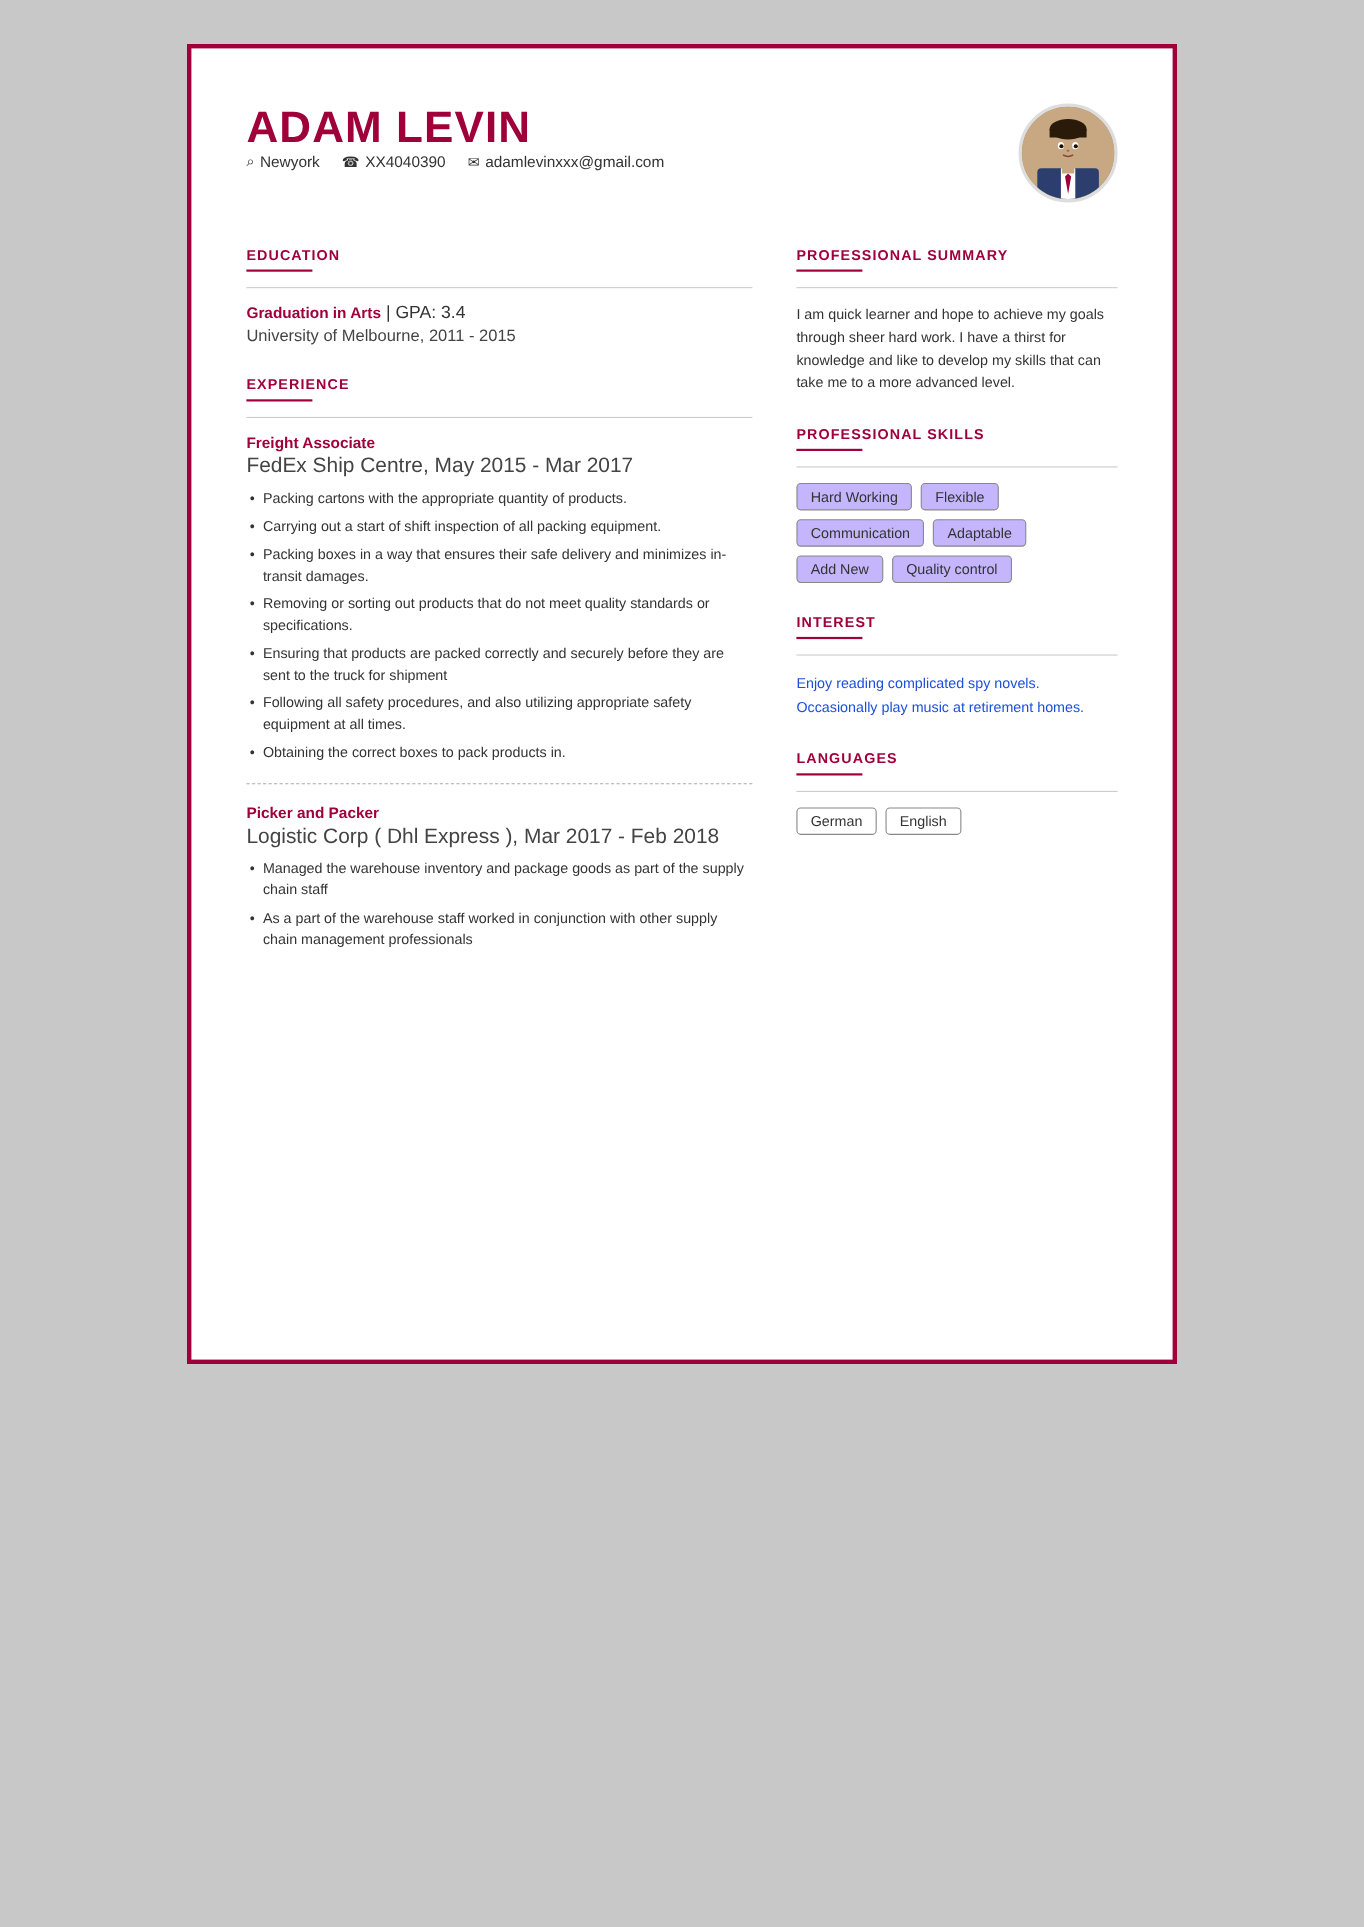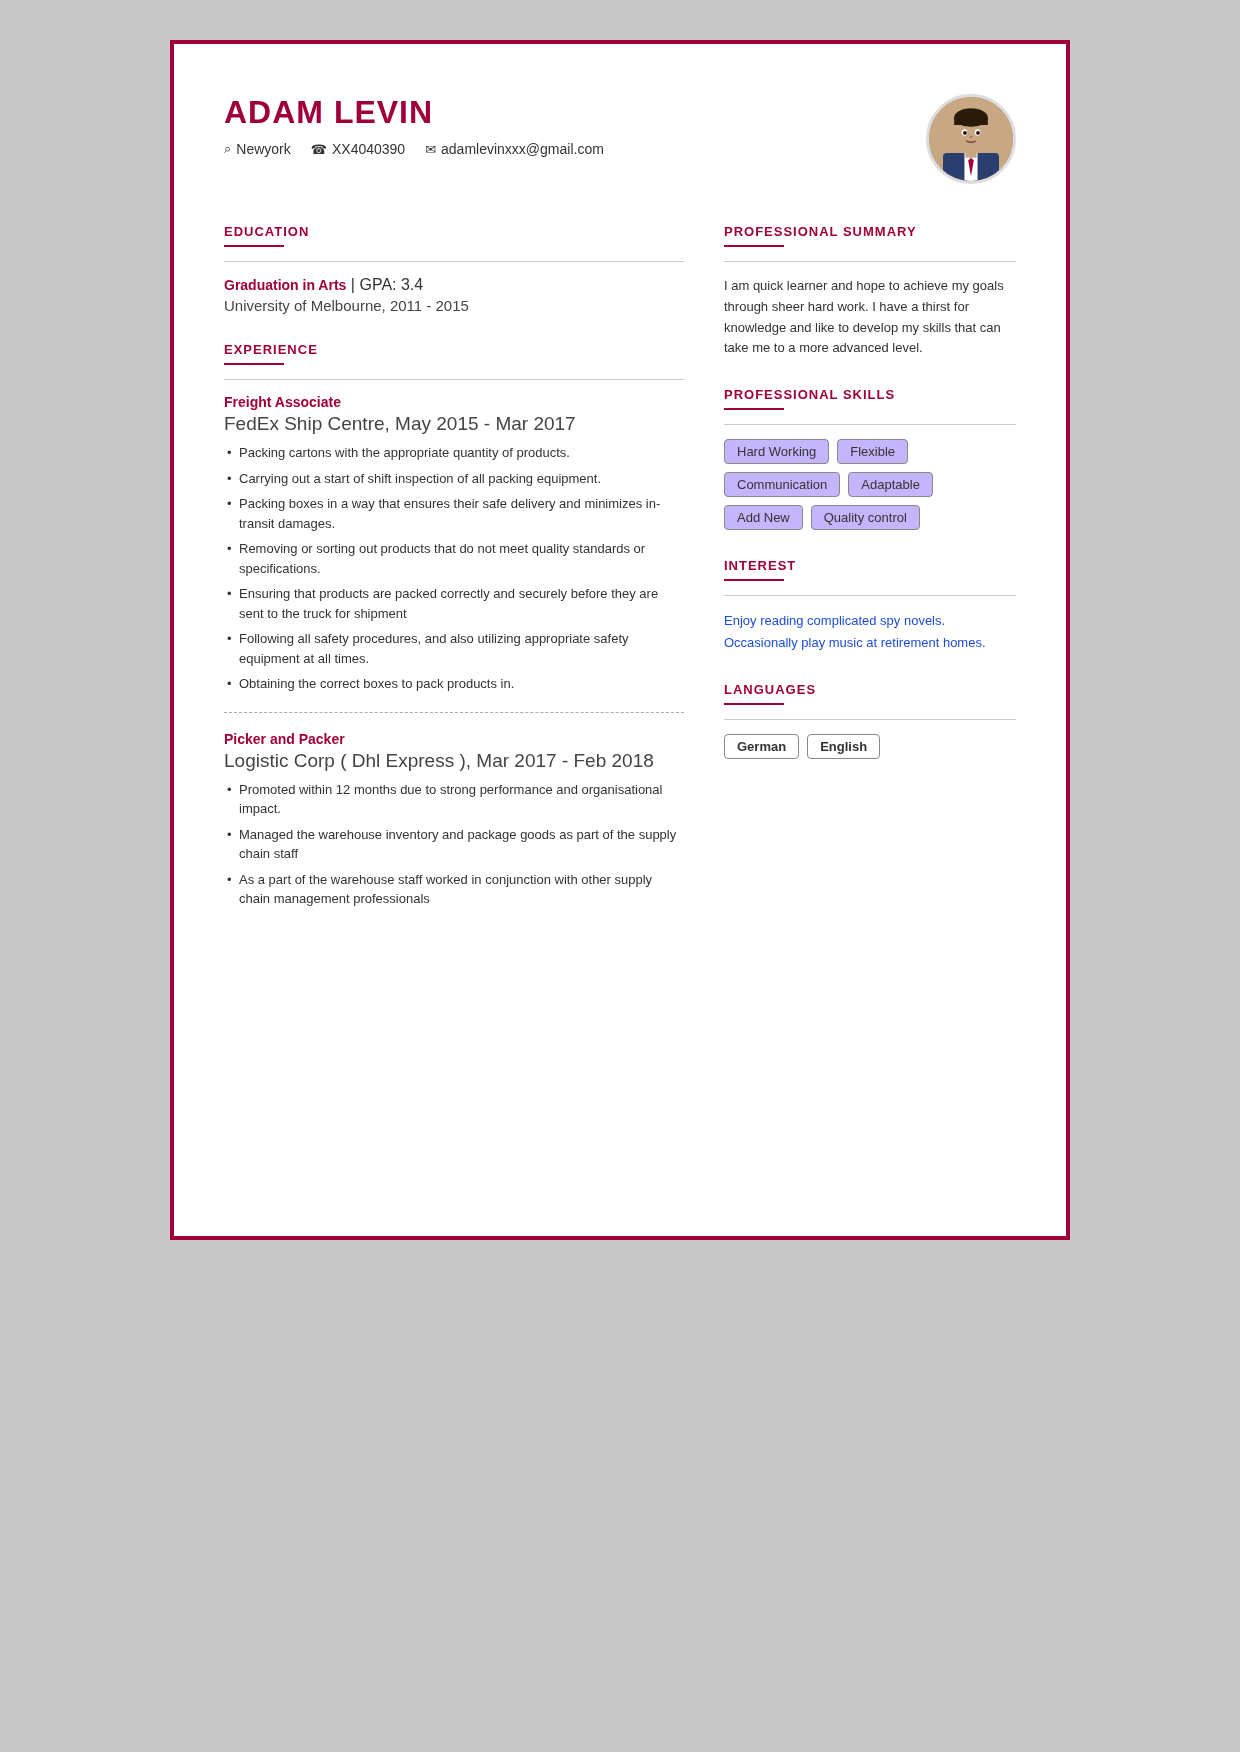--- a/index.html
+++ b/index.html
@@ -22,26 +22,26 @@
     }
     
     .header {
       display: flex;
       justify-content: space-between;
       align-items: flex-start;
       margin-bottom: 40px;
     }
     .header-left {}
     .header-name {
-      font-size: 32px;
+      font-size: 40px;
       font-weight: 900;
       color: #a0003a;
       letter-spacing: 1px;
       text-transform: uppercase;
-      margin-bottom: 10px;
+      margin-bottom: 0;
     }
     .header-contact {
       display: flex;
       gap: 20px;
       font-size: 14px;
       color: #333;
       align-items: center;
     }
     .contact-item {
       display: flex;
@@ -180,21 +180,20 @@
     .interest-text {
       font-size: 13px;
       color: #1d4ed8;
       line-height: 1.7;
     }
     
     .lang-tags {
       display: flex;
       flex-wrap: wrap;
       gap: 8px;
-      font-weight: bold;
     }
     .lang-tag {
       border: 1px solid #888;
       border-radius: 4px;
       padding: 4px 12px;
       font-size: 13px;
       color: #333;
       background: #fff;
     }
   </style>
@@ -286,21 +285,20 @@
             <li>Obtaining the correct boxes to pack products in.</li>
           </ul>
         </div>
 
         <hr class="job-separator">
 
         <div>
           <div class="job-title">Picker and Packer</div>
           <div class="job-company">Logistic Corp ( Dhl Express ), Mar 2017 - Feb 2018</div>
           <ul class="job-bullets">
-            <li>Promoted within 12 months due to strong performance and organisational impact.</li>
             <li>Managed the warehouse inventory and package goods as part of the supply chain staff</li>
             <li>As a part of the warehouse staff worked in conjunction with other supply chain management professionals</li>
           </ul>
         </div>
 
       </div>
     </div>
 
     <div class="right-col">
 

